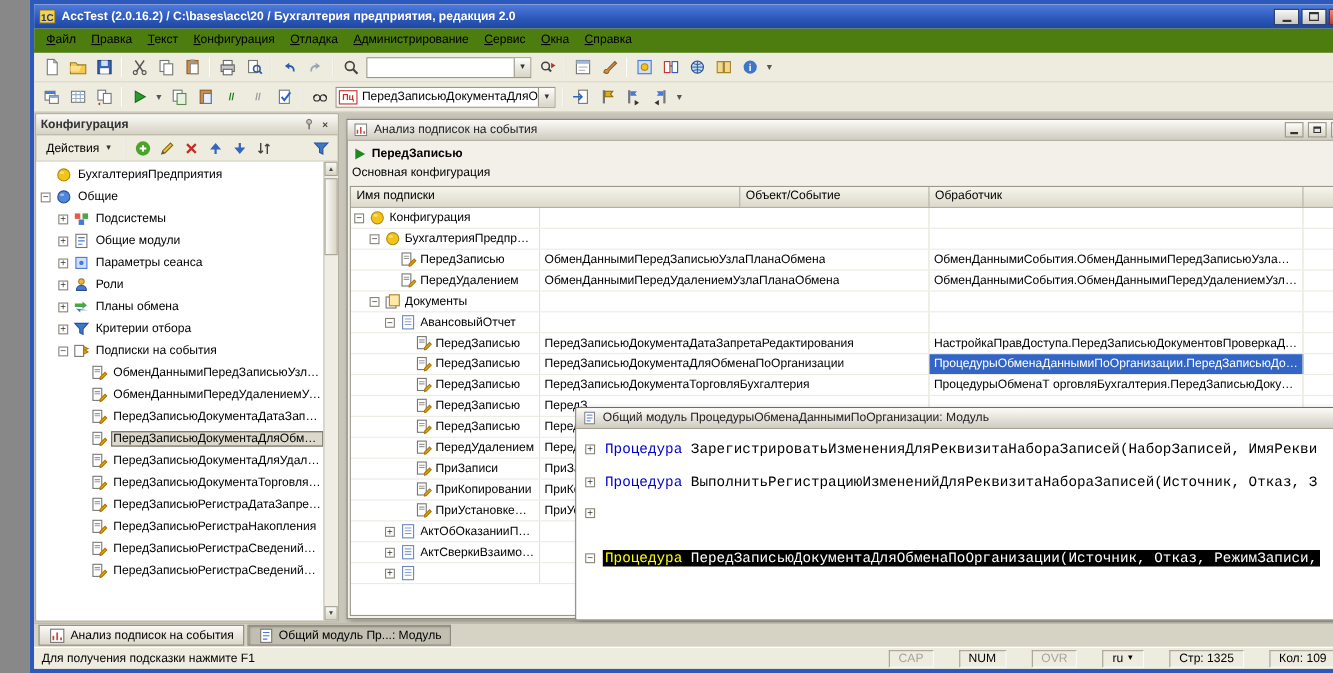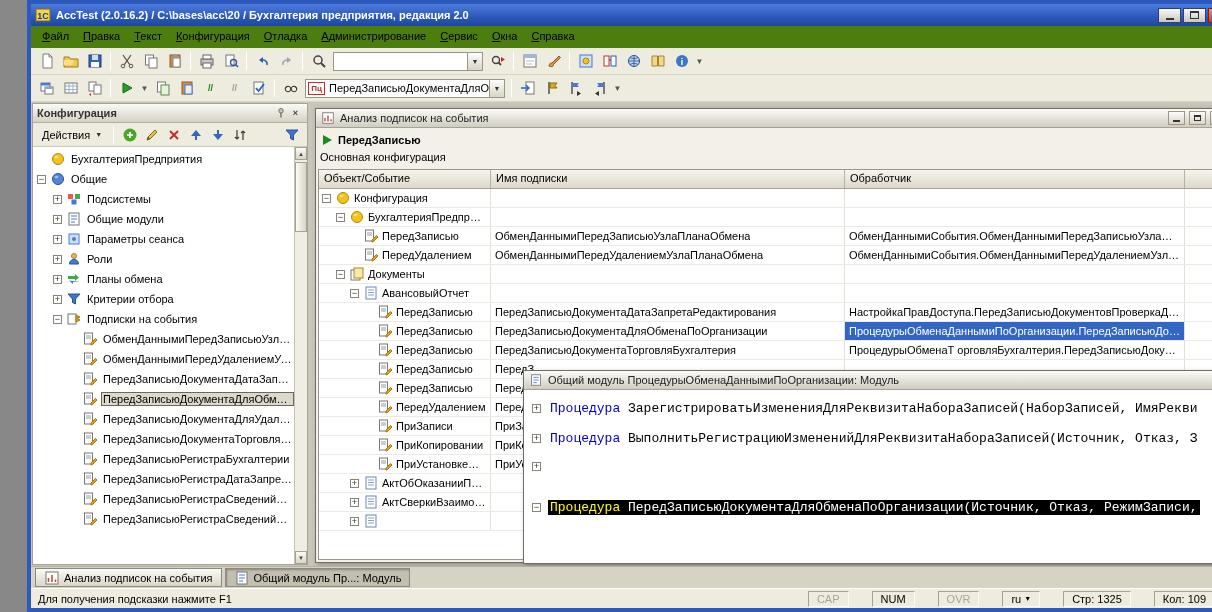--- a/index.html
+++ b/index.html
@@ -658,33 +658,33 @@
             <div class="tree-row" style="padding-left: 36px;">
               <span class="exp-spacer"></span>
               <span class="icn tree-ico">
                 <svg viewBox="0 0 16 16" width="16" height="16">
                   <rect x="2.5" y="2" width="8" height="11" fill="#fff" stroke="#777"></rect>
                   <line x1="4" y1="5" x2="9" y2="5" stroke="#999"></line>
                   <line x1="4" y1="7" x2="9" y2="7" stroke="#999"></line>
                   <path d="M9 12l4.5-4.5 1.5 1.5L10.5 13.5 9 14z" fill="#e8a018" stroke="#a87808"></path>
                 </svg>
               </span>
-              <span class="tree-label">ПередЗаписьюРегистраБухгалтерии</span>
+              <span class="tree-label">ПередЗаписьюРегистраДатаЗапретаРедактирования</span>
             </div>
             <div class="tree-row" style="padding-left: 36px;">
               <span class="exp-spacer"></span>
               <span class="icn tree-ico">
                 <svg viewBox="0 0 16 16" width="16" height="16">
                   <rect x="2.5" y="2" width="8" height="11" fill="#fff" stroke="#777"></rect>
                   <line x1="4" y1="5" x2="9" y2="5" stroke="#999"></line>
                   <line x1="4" y1="7" x2="9" y2="7" stroke="#999"></line>
                   <path d="M9 12l4.5-4.5 1.5 1.5L10.5 13.5 9 14z" fill="#e8a018" stroke="#a87808"></path>
                 </svg>
               </span>
-              <span class="tree-label">ПередЗаписьюРегистраДатаЗапретаРедактирования</span>
+              <span class="tree-label">ПередЗаписьюРегистраНакопления</span>
             </div>
             <div class="tree-row" style="padding-left: 36px;">
               <span class="exp-spacer"></span>
               <span class="icn tree-ico">
                 <svg viewBox="0 0 16 16" width="16" height="16">
                   <rect x="2.5" y="2" width="8" height="11" fill="#fff" stroke="#777"></rect>
                   <line x1="4" y1="5" x2="9" y2="5" stroke="#999"></line>
                   <line x1="4" y1="7" x2="9" y2="7" stroke="#999"></line>
                   <path d="M9 12l4.5-4.5 1.5 1.5L10.5 13.5 9 14z" fill="#e8a018" stroke="#a87808"></path>
                 </svg>
@@ -735,22 +735,22 @@
         </div>
         <div class="aw-tb">
           <span class="gen-btn">
             <span class="gen-tri"></span>
             <span>ПередЗаписью</span>
           </span>
         </div>
         <div class="aw-lbl">Основная конфигурация</div>
         <div class="grid">
           <div class="grid-header" id="grid-header">
+              <span class="gh" style="width: 354px;">Имя подписки</span>
               <span class="gh" style="width: 172px;">Объект/Событие</span>
-              <span class="gh" style="width: 354px;">Имя подписки</span>
               <span class="gh" style="width: 340px;">Обработчик</span>
               <span class="gh fill"></span>
             </div>
           <div class="grid-body" id="grid-body">
               <div class="grow">
                 <span class="gc" style="width: 172px; padding-left: 3px;">
                   <span class="gexp">−</span>
                   <span class="icn gico">
                     <svg viewBox="0 0 16 16" width="16" height="16">
                       <circle cx="8" cy="8" r="5.5" fill="#f4c318" stroke="#b08a10"></circle>

